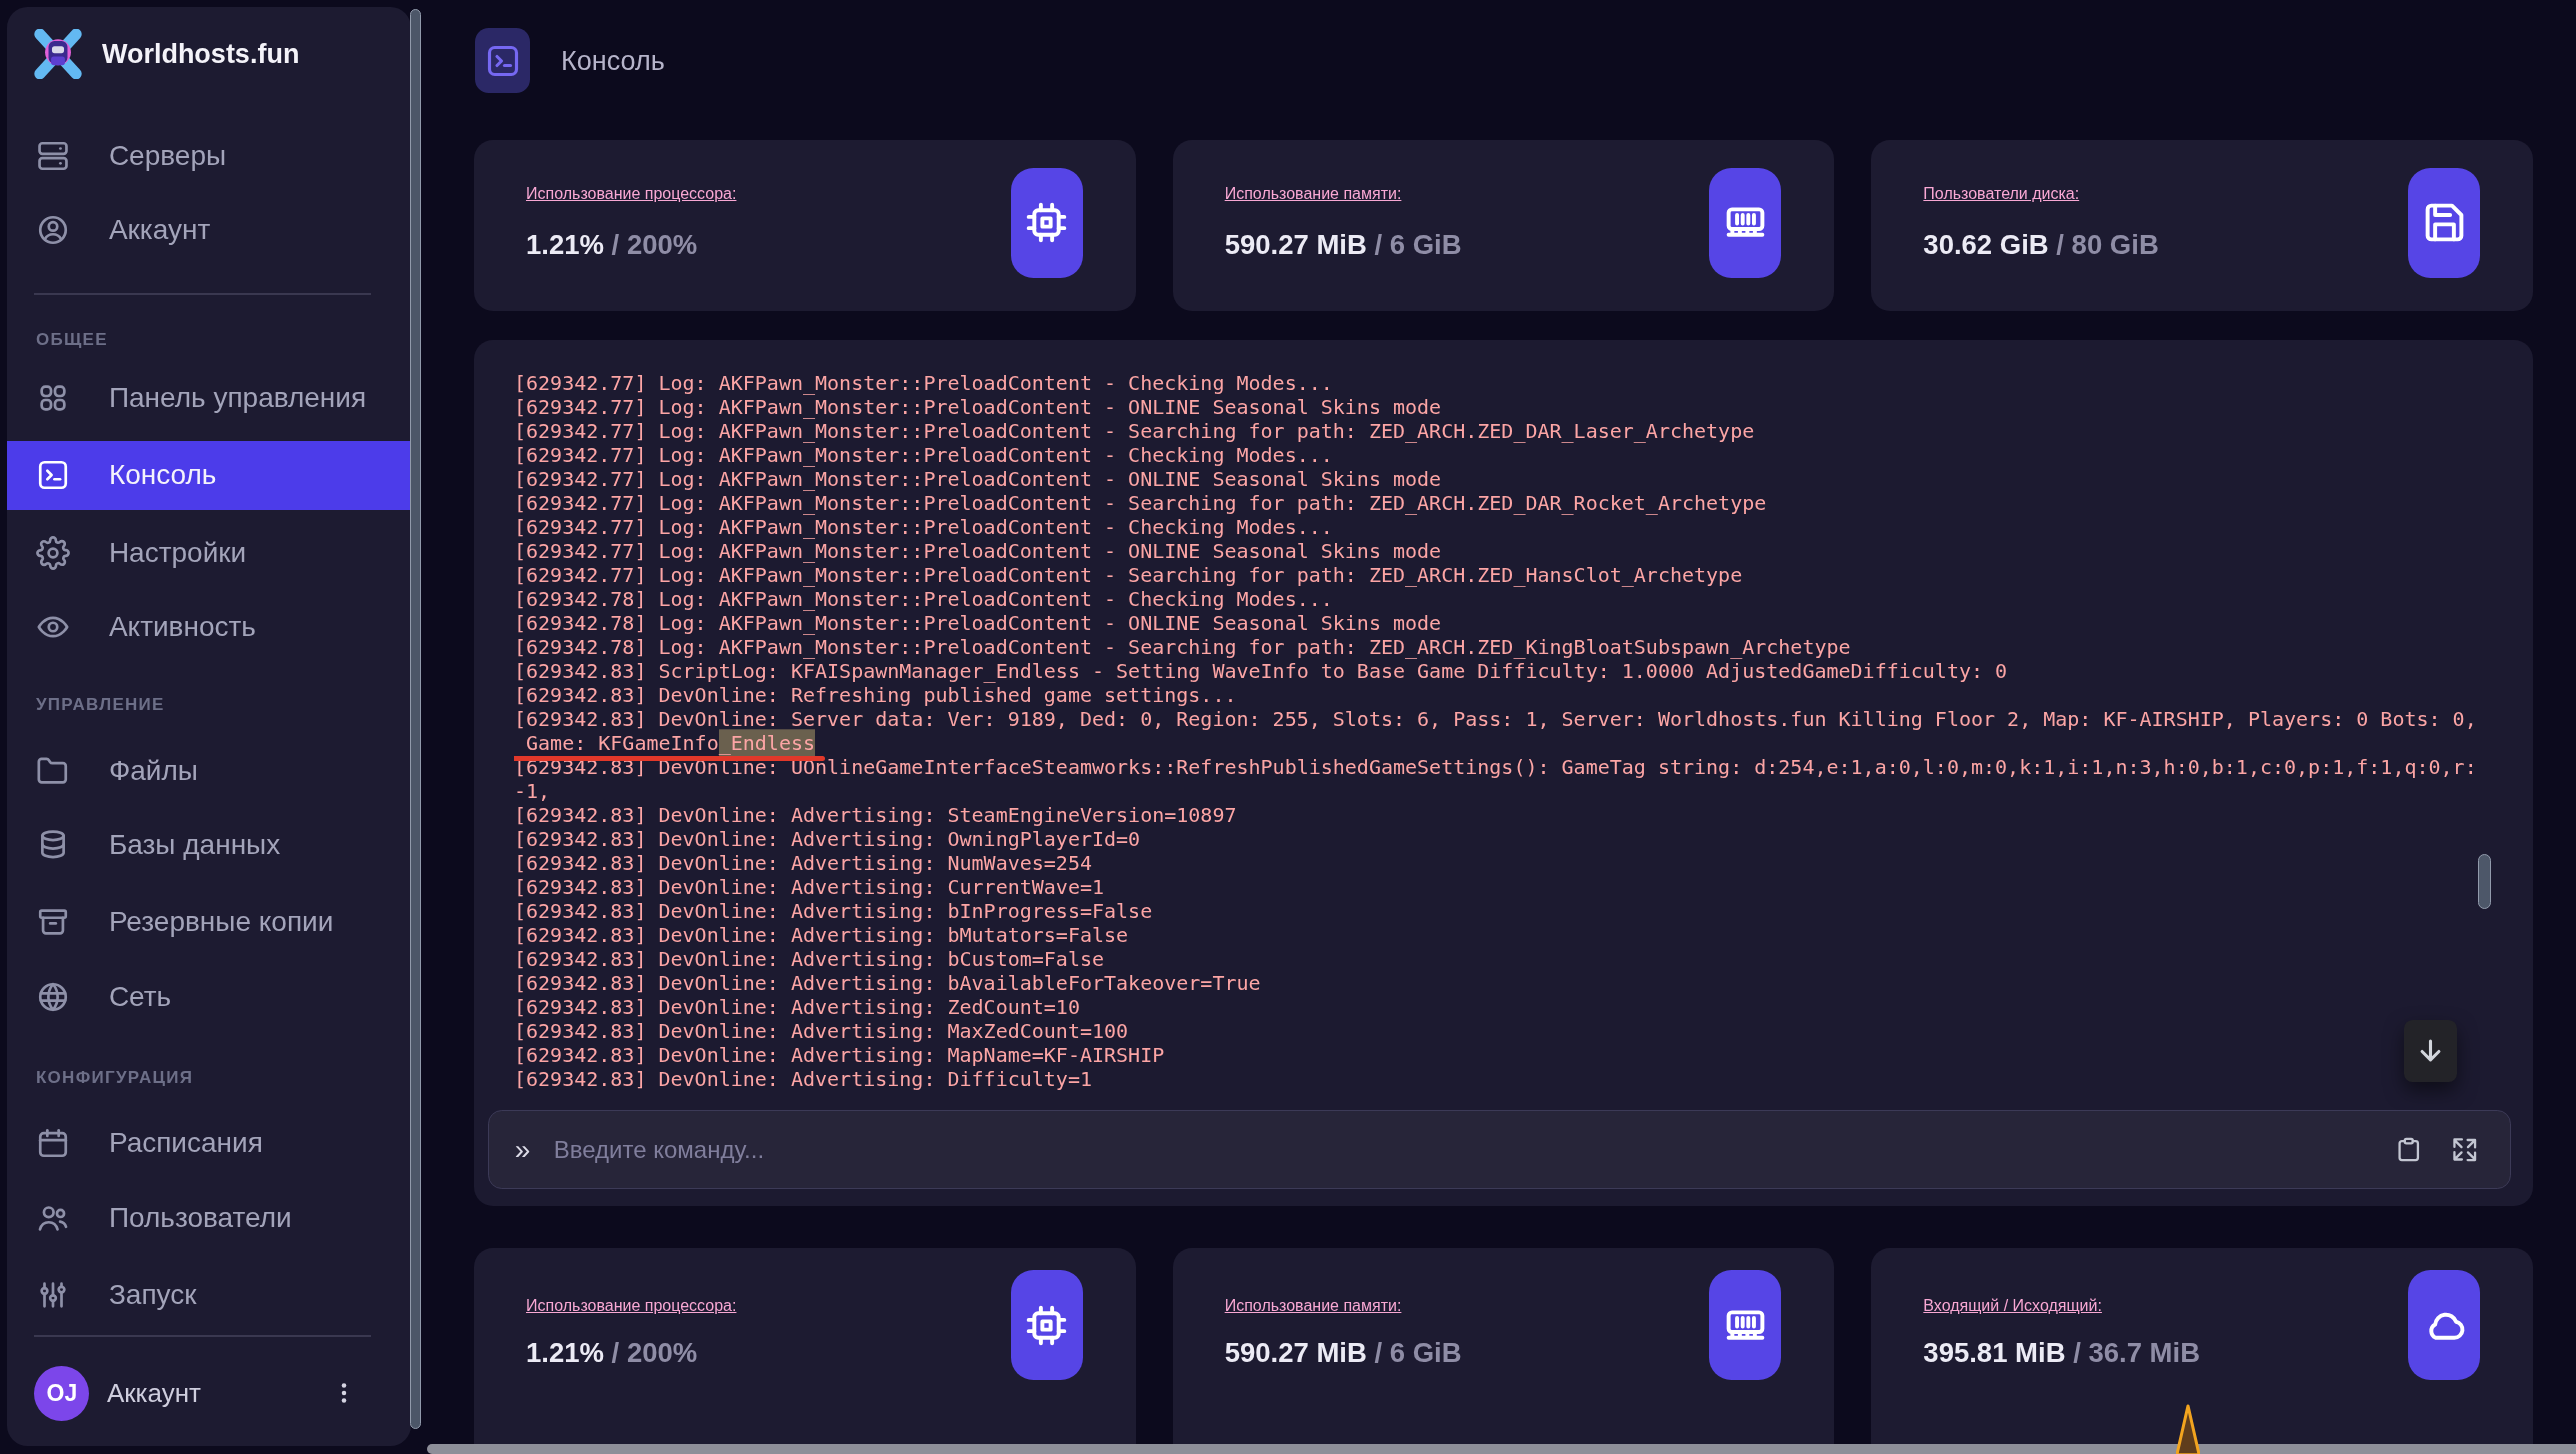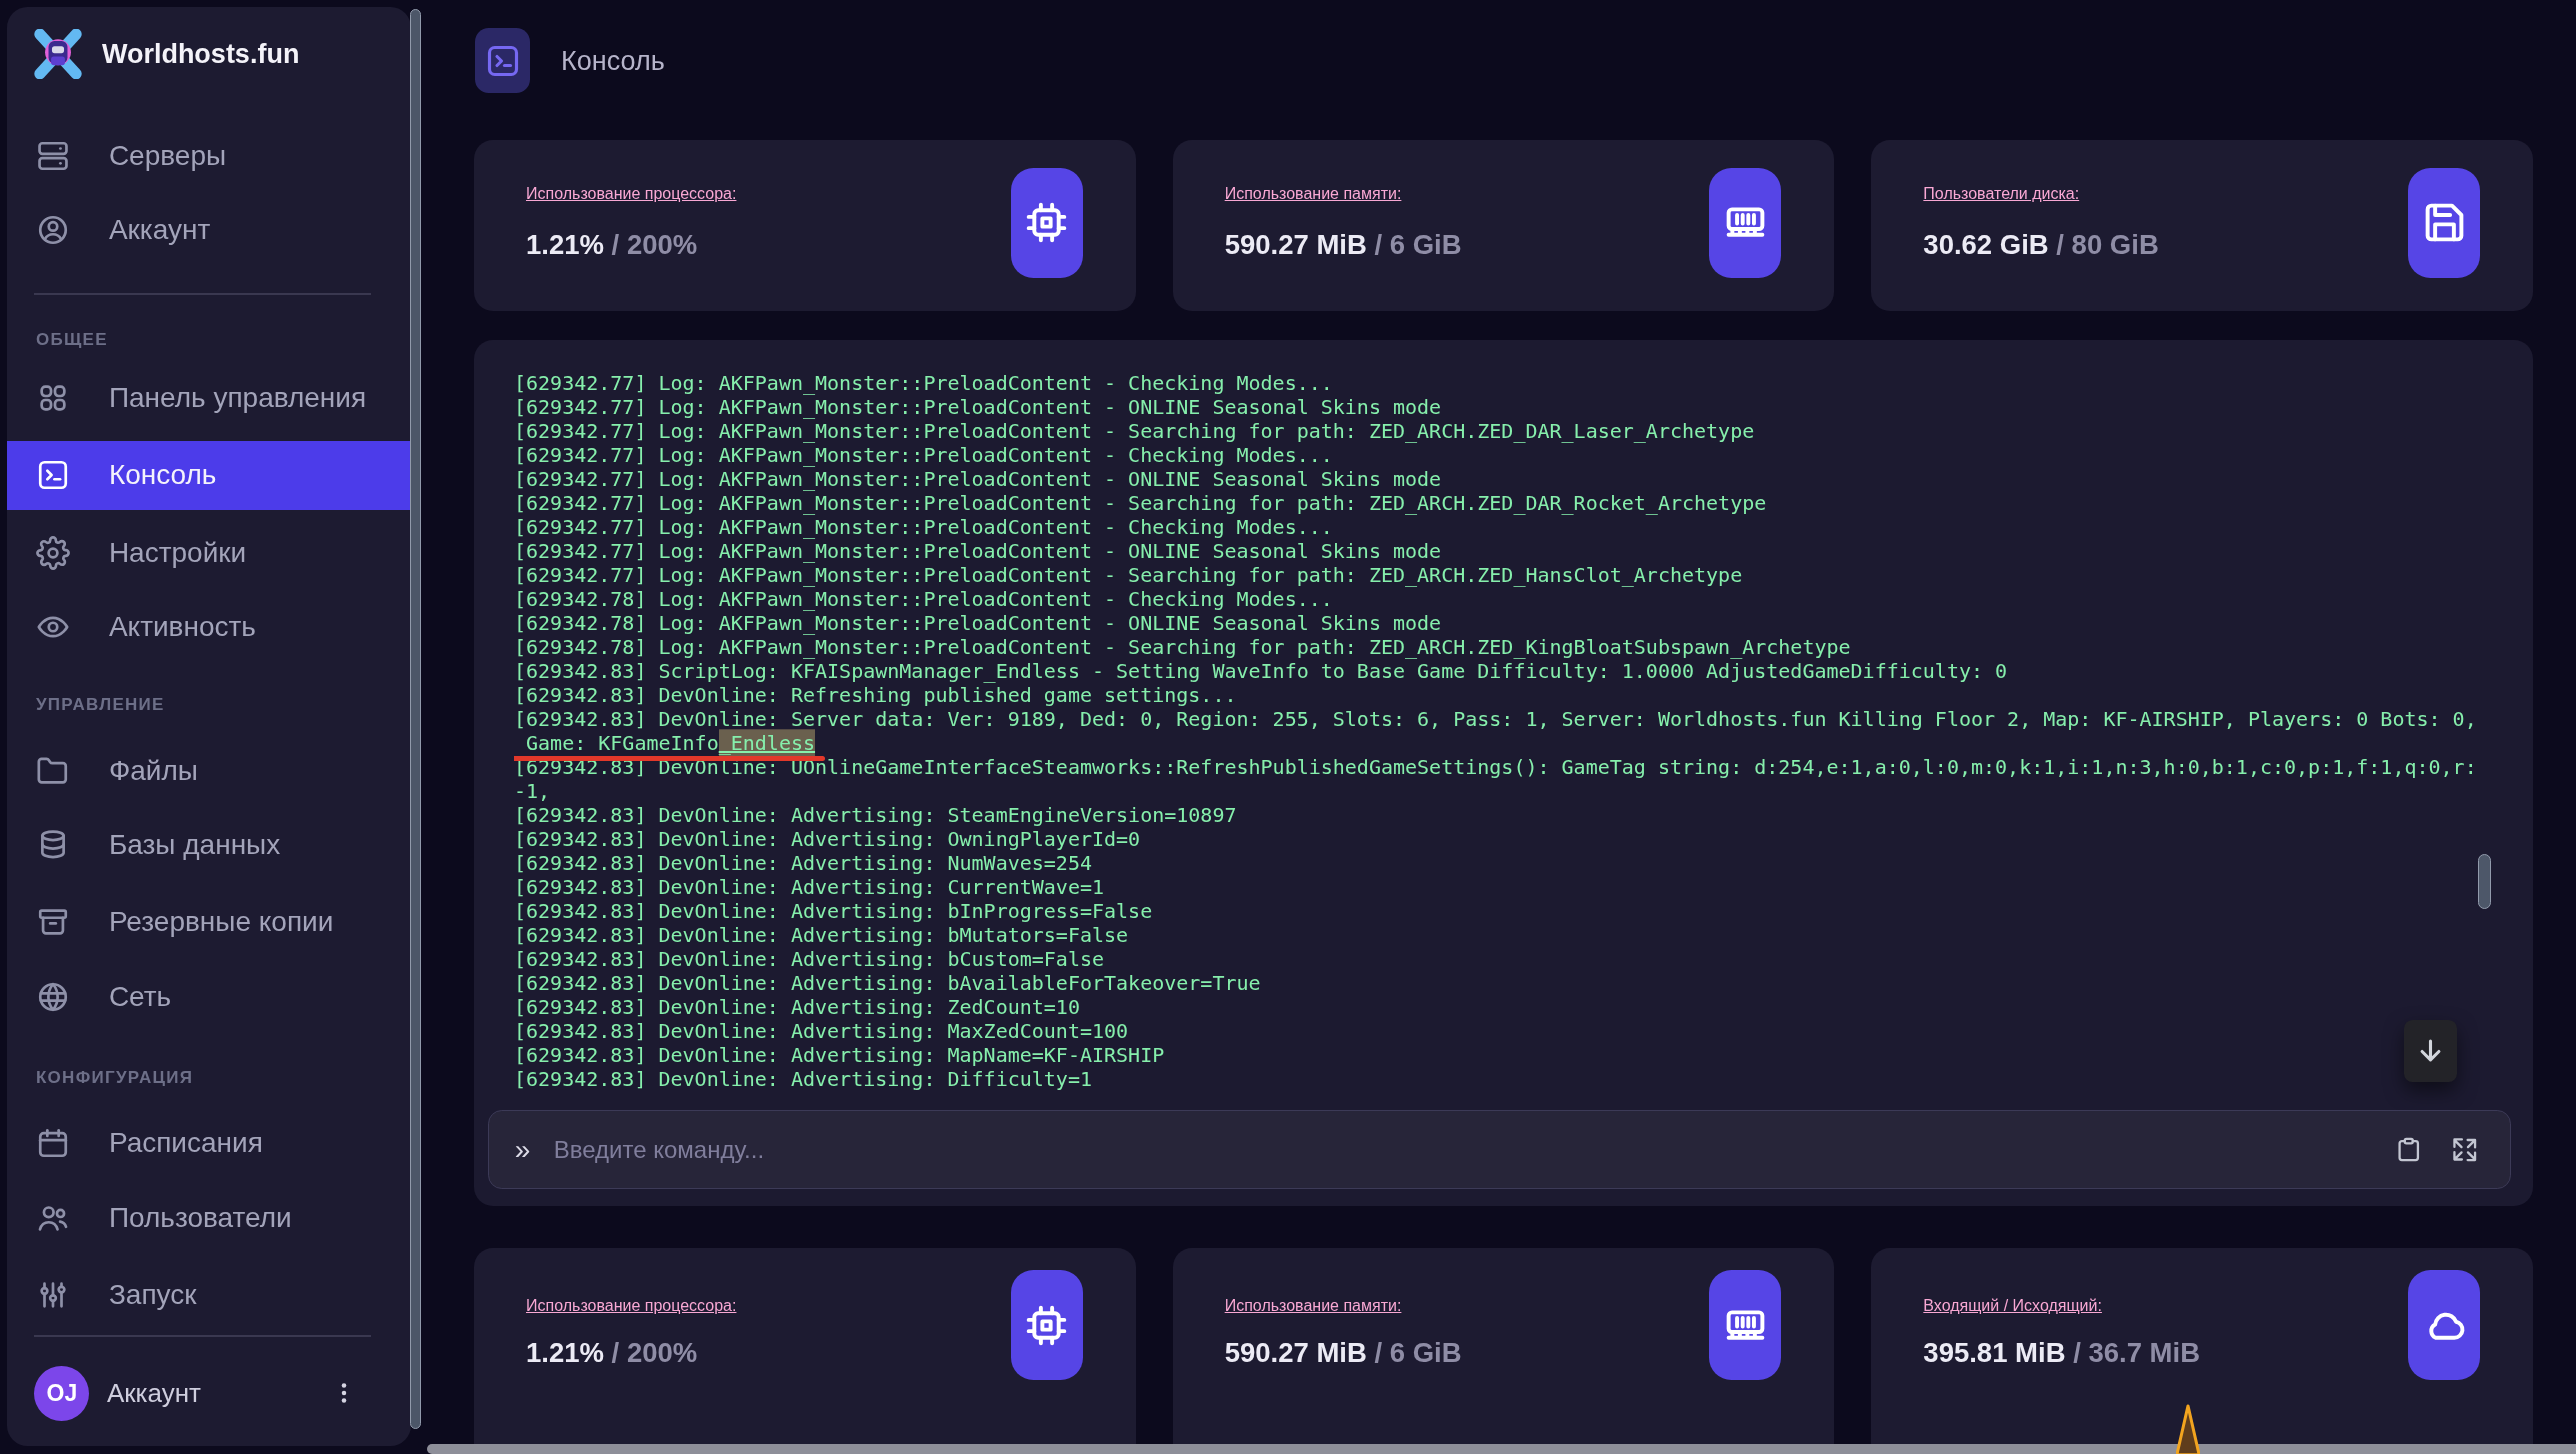--- a/index.html
+++ b/index.html
@@ -55,25 +55,25 @@
   .cards-top .icon-tile{top:27.5px;}
   .cards-bottom .icon-tile{top:22.4px;}
   .icon-tile svg{width:45px;height:45px;stroke:#ffffff;fill:none;stroke-width:2.1;
                  stroke-linecap:round;stroke-linejoin:round;}
 
   
   .console{position:absolute;left:474px;top:340px;width:2059px;height:866px;
            background:#1c1a30;border-radius:19px;}
   .log{position:absolute;left:40px;top:31px;right:48px;height:733px;margin:0;overflow:hidden;
        font-family:"DejaVu Sans Mono",monospace;font-size:20px;line-height:24px;
-       color:#86efac;white-space:pre;}
+       color:#fca5a5;white-space:pre;}
   .u-line{position:relative;}
   .u-line::after{content:"";position:absolute;left:-6.9px;right:-10.3px;bottom:-6px;height:5.2px;
                  border-radius:2.6px;background:#e2382a;}
-  .hl{background:rgba(225,203,126,.40);box-shadow:0 1.7px 0 rgba(225,203,126,.40),0 -1.7px 0 rgba(225,203,126,.40);text-decoration:underline;}
+  .hl{background:rgba(225,203,126,.40);box-shadow:0 1.7px 0 rgba(225,203,126,.40),0 -1.7px 0 rgba(225,203,126,.40);}
   .console-thumb{position:absolute;right:42px;top:514px;width:13px;height:55px;border-radius:6.9px;
                  background:#4d5769;border:1.7px solid #929bac;box-sizing:border-box;}
   .download-btn{position:absolute;left:1930px;top:680px;width:53px;height:62px;border-radius:8.6px;
                 background:#232328;box-shadow:0 8.6px 19px rgba(0,0,0,.5);
                 display:flex;align-items:center;justify-content:center;cursor:pointer;}
   .download-btn svg{width:31px;height:31px;stroke:#d2d5dc;fill:none;stroke-width:2.4;
                     stroke-linecap:round;stroke-linejoin:round;}
   .cmd{position:absolute;left:13.8px;right:22.4px;top:770px;height:79px;border-radius:13.8px;
        background:#272539;border:1.7px solid #3c3a57;box-sizing:border-box;
        display:flex;align-items:center;}

